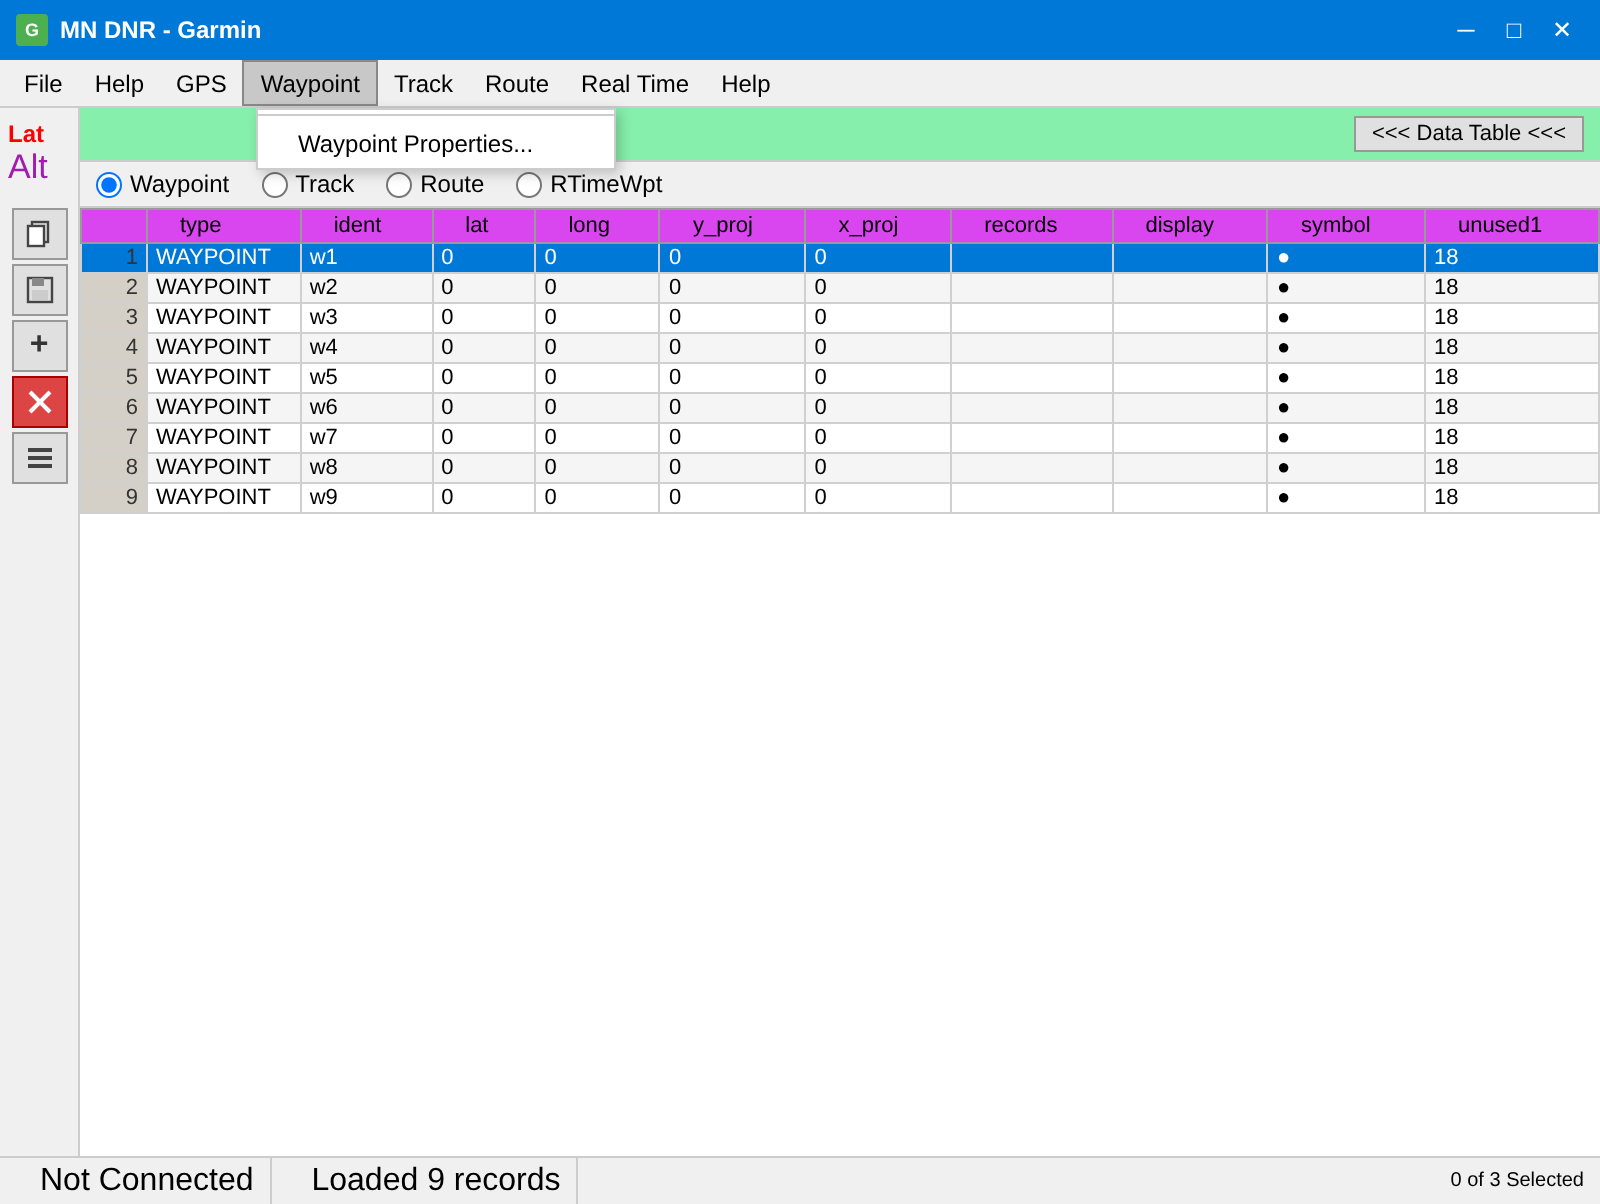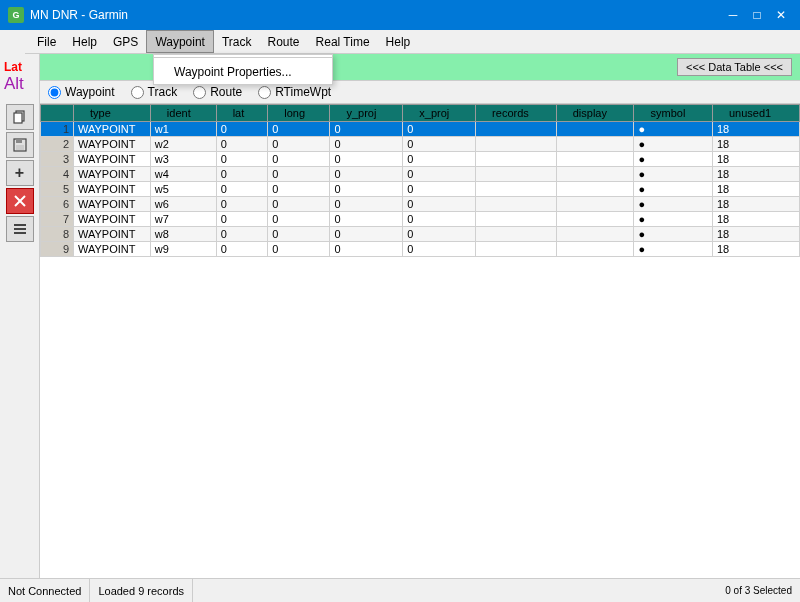--- a/index.html
+++ b/index.html
@@ -35,21 +35,21 @@
       border-radius: 2px;
       display: flex;
       align-items: center;
       justify-content: center;
       font-size: 9px;
       color: white;
       font-weight: bold;
     }
     .title-text {
       font-size: 12px;
-      font-weight: normal;
+      font-weight: bold;
     }
     .title-controls {
       display: flex;
       gap: 2px;
     }
     .title-btn {
       width: 22px;
       height: 22px;
       background: transparent;
       border: none;
@@ -154,21 +154,21 @@
       flex: 1;
       overflow: auto;
       background: white;
     }
     table {
       width: 100%;
       border-collapse: collapse;
       font-size: 11px;
     }
     th {
-      background: #0f766e;
+      background: #d946ef;
       border: 1px solid #999;
       padding: 2px 16px;
       text-align: left;
       font-weight: normal;
       position: sticky;
       top: 0;
       white-space: nowrap;
     }
     td {
       border: 1px solid #d0d0d0;
@@ -193,21 +193,22 @@
       border-top: 1px solid #ccc;
       display: flex;
       align-items: center;
     }
     .status-item {
       padding: 0 8px;
       border-right: 1px solid #ccc;
       height: 100%;
       display: flex;
       align-items: center;
-      font-size: 11px;
+      font-size: 16px;
+      margin-left: 12px;
     }
     .status-right {
       margin-left: auto;
       padding: 0 8px;
       font-size: 10px;
     }
     .dropdown-menu {
       position: absolute;
       top: 24px;
       left: 128px;
@@ -243,21 +244,21 @@
     <div class="title-icon">G</div>
     <span class="title-text">MN DNR - Garmin</span>
   </div>
   <div class="title-controls">
     <button class="title-btn">─</button>
     <button class="title-btn">□</button>
     <button class="title-btn close">✕</button>
   </div>
 </div>
 
-<div class="menu-bar" style="position:relative;margin-left:25px;">
+<div class="menu-bar" style="position:relative;">
   <div class="menu-item">File</div>
   <div class="menu-item">Help</div>
   <div class="menu-item">GPS</div>
   <div class="menu-item waypoint-active">Waypoint</div>
   <div class="menu-item">Track</div>
   <div class="menu-item">Route</div>
   <div class="menu-item">Real Time</div>
   <div class="menu-item">Help</div>
 
   <div class="dropdown-menu">

